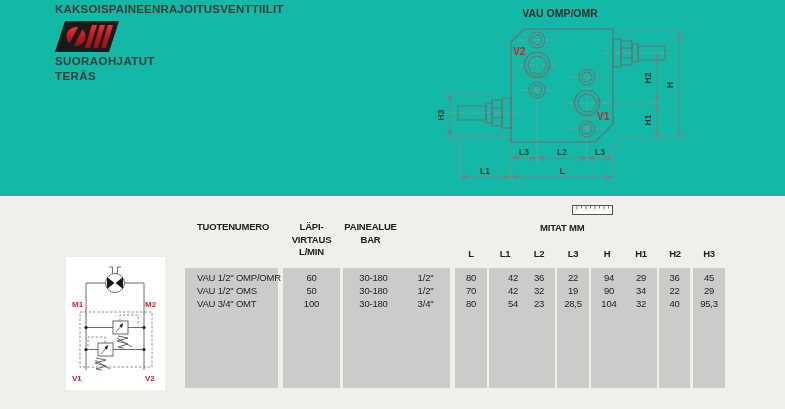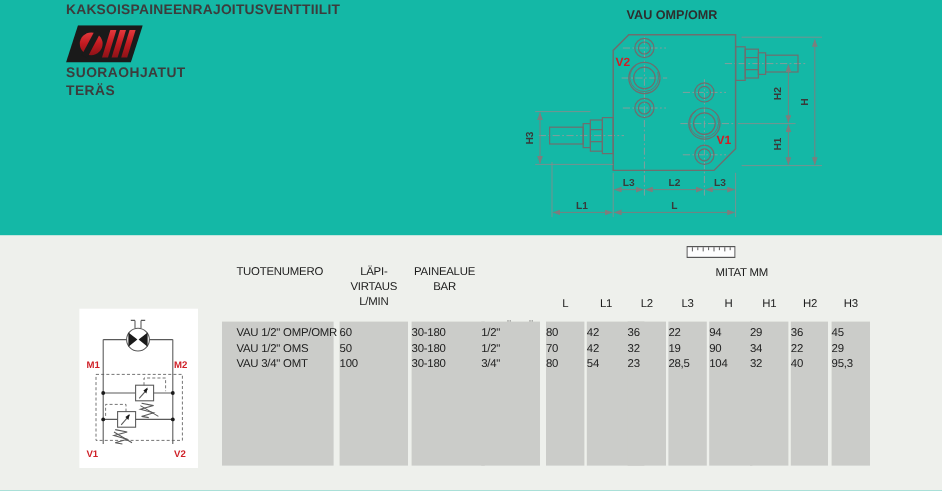--- a/index.html
+++ b/index.html
@@ -11,33 +11,33 @@
   .title{left:55px;top:3px;width:330px;font-size:11.5px;font-weight:bold;color:#3c3c3c;letter-spacing:.2px;}
   .sub1{left:55px;top:55px;font-size:11.5px;font-weight:bold;color:#3c3c3c;letter-spacing:.4px;}
   .sub2{left:55px;top:70px;font-size:11.5px;font-weight:bold;color:#3c3c3c;letter-spacing:.4px;}
   .logo{left:55px;top:21px;}
   
   .drawtitle{left:500px;top:7px;width:120px;text-align:center;font-size:10.5px;font-weight:bold;color:#2e2e2e;}
   .drawing{left:420px;top:0px;}
   
   .schem{left:66px;top:257px;}
   
-  .th{font-size:9.5px;font-weight:normal;color:#1c1c1c;letter-spacing:-.2px;line-height:12.5px;}
+  .th{font-size:9.5px;font-weight:bold;color:#1c1c1c;letter-spacing:-.2px;line-height:12.5px;}
   .h-product{left:197px;top:221px;}
   .h-flow{left:283px;top:221px;width:57px;text-align:center;}
   .h-press{left:343px;top:221px;width:55px;text-align:center;}
   .h-port{left:401px;top:221px;width:49px;text-align:center;margin-top:46px;}
-  .h-mitat{left:540px;top:222px;width:100px;text-align:right;}
+  .h-mitat{left:540px;top:222px;width:100px;text-align:left;}
   .ruler{left:572px;top:205px;}
   .dimhead{top:248px;width:32px;text-align:center;}
   
   .band{top:268px;height:120px;background:#cbccc9;}
   .cell{font-size:9.5px;line-height:13px;color:#222;letter-spacing:-.2px;white-space:nowrap;}
   .band .pad{padding-top:3px;}
-  .num{text-align:left;}
+  .num{text-align:center;}
   .prodcell{padding-left:12px;}
 </style>
 </head>
 <body>
 
 <div class="page">
 
   <div class="abs lower"></div>
 
   <div class="abs title">KAKSOISPAINEENRAJOITUSVENTTIILIT</div>

